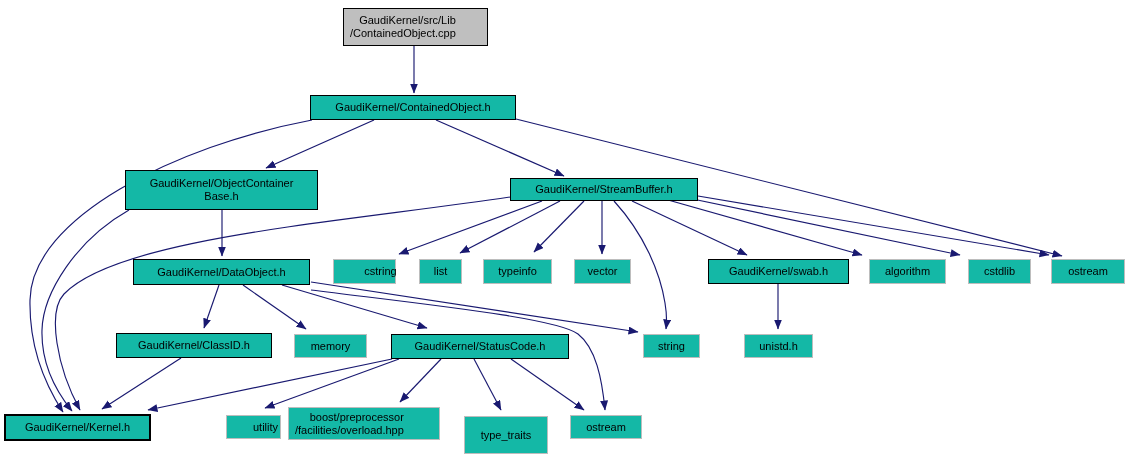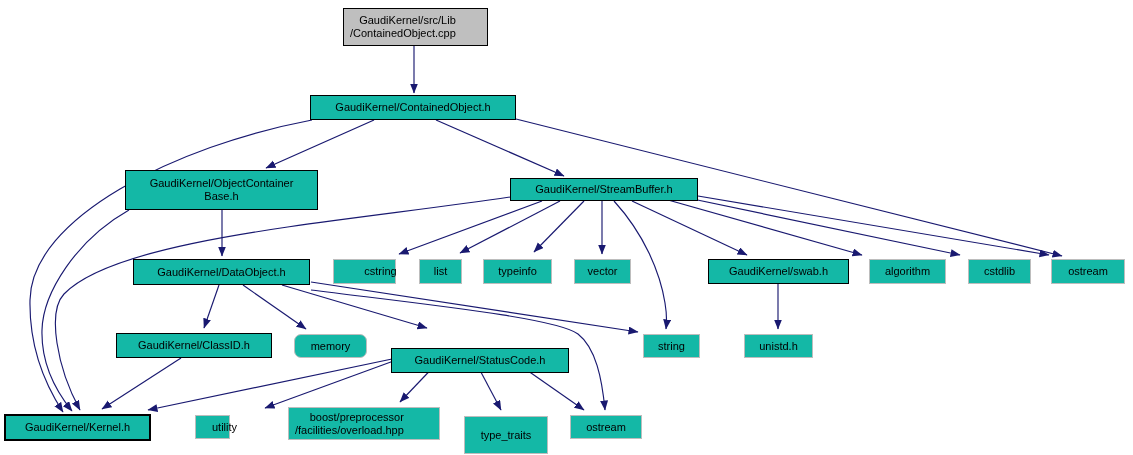--- a/index.html
+++ b/index.html
@@ -81,23 +81,23 @@
     <div class="node" style="left: 133px; top: 259px; width: 177px; height: 26px;"><span>GaudiKernel/DataObject.h</span></div>
     <div class="node gray-border" style="left: 333px; top: 259px; width: 63px; height: 25px; padding-left: 32px;"><span>cstring</span></div>
     <div class="node gray-border" style="left: 419px; top: 259px; width: 43px; height: 25px;"><span>list</span></div>
     <div class="node gray-border" style="left: 483px; top: 259px; width: 69px; height: 25px;"><span>typeinfo</span></div>
     <div class="node gray-border" style="left: 574px; top: 259px; width: 57px; height: 25px;"><span>vector</span></div>
     <div class="node" style="left: 708px; top: 259px; width: 141px; height: 25px;"><span>GaudiKernel/swab.h</span></div>
     <div class="node gray-border" style="left: 869px; top: 259px; width: 77px; height: 25px;"><span>algorithm</span></div>
     <div class="node gray-border" style="left: 968px; top: 259px; width: 63px; height: 25px;"><span>cstdlib</span></div>
     <div class="node gray-border" style="left: 1051px; top: 259px; width: 74px; height: 25px;"><span>ostream</span></div>
     <div class="node" style="left: 116px; top: 333px; width: 156px; height: 25px;"><span>GaudiKernel/ClassID.h</span></div>
-    <div class="node gray-border" style="left: 294px; top: 334px; width: 73px; height: 24px; border-radius: 7px;"><span>memory</span></div>
-    <div class="node" style="left: 391px; top: 348px; width: 178px; height: 25px;"><span>GaudiKernel/StatusCode.h</span></div>
+    <div class="node gray-border" style="left: 294px; top: 334px; width: 73px; height: 24px;"><span>memory</span></div>
+    <div class="node" style="left: 391px; top: 334px; width: 178px; height: 25px;"><span>GaudiKernel/StatusCode.h</span></div>
     <div class="node gray-border" style="left: 643px; top: 334px; width: 57px; height: 24px;"><span>string</span></div>
     <div class="node gray-border" style="left: 744px; top: 334px; width: 69px; height: 24px;"><span>unistd.h</span></div>
     <div class="node bold-border" style="left: 4px; top: 414px; width: 147px; height: 27px;"><span>GaudiKernel/Kernel.h</span></div>
-    <div class="node gray-border" style="left: 195px; top: 415px; width: 35px; height: 24px; padding-left: 24px;"><span>utility</span></div>
+    <div class="node gray-border" style="left: 226px; top: 415px; width: 55px; height: 24px; padding-left: 24px;"><span>utility</span></div>
     <div class="node gray-border align-left" style="left: 288px; top: 407px; width: 152px; height: 33px;"><span>boost/preprocessor
 /facilities/overload.hpp</span></div>
     <div class="node gray-border" style="left: 464px; top: 416px; width: 84px; height: 38px;"><span>type_traits</span></div>
     <div class="node gray-border" style="left: 570px; top: 415px; width: 72px; height: 24px;"><span>ostream</span></div>
   </div>
 
 </body></html>

